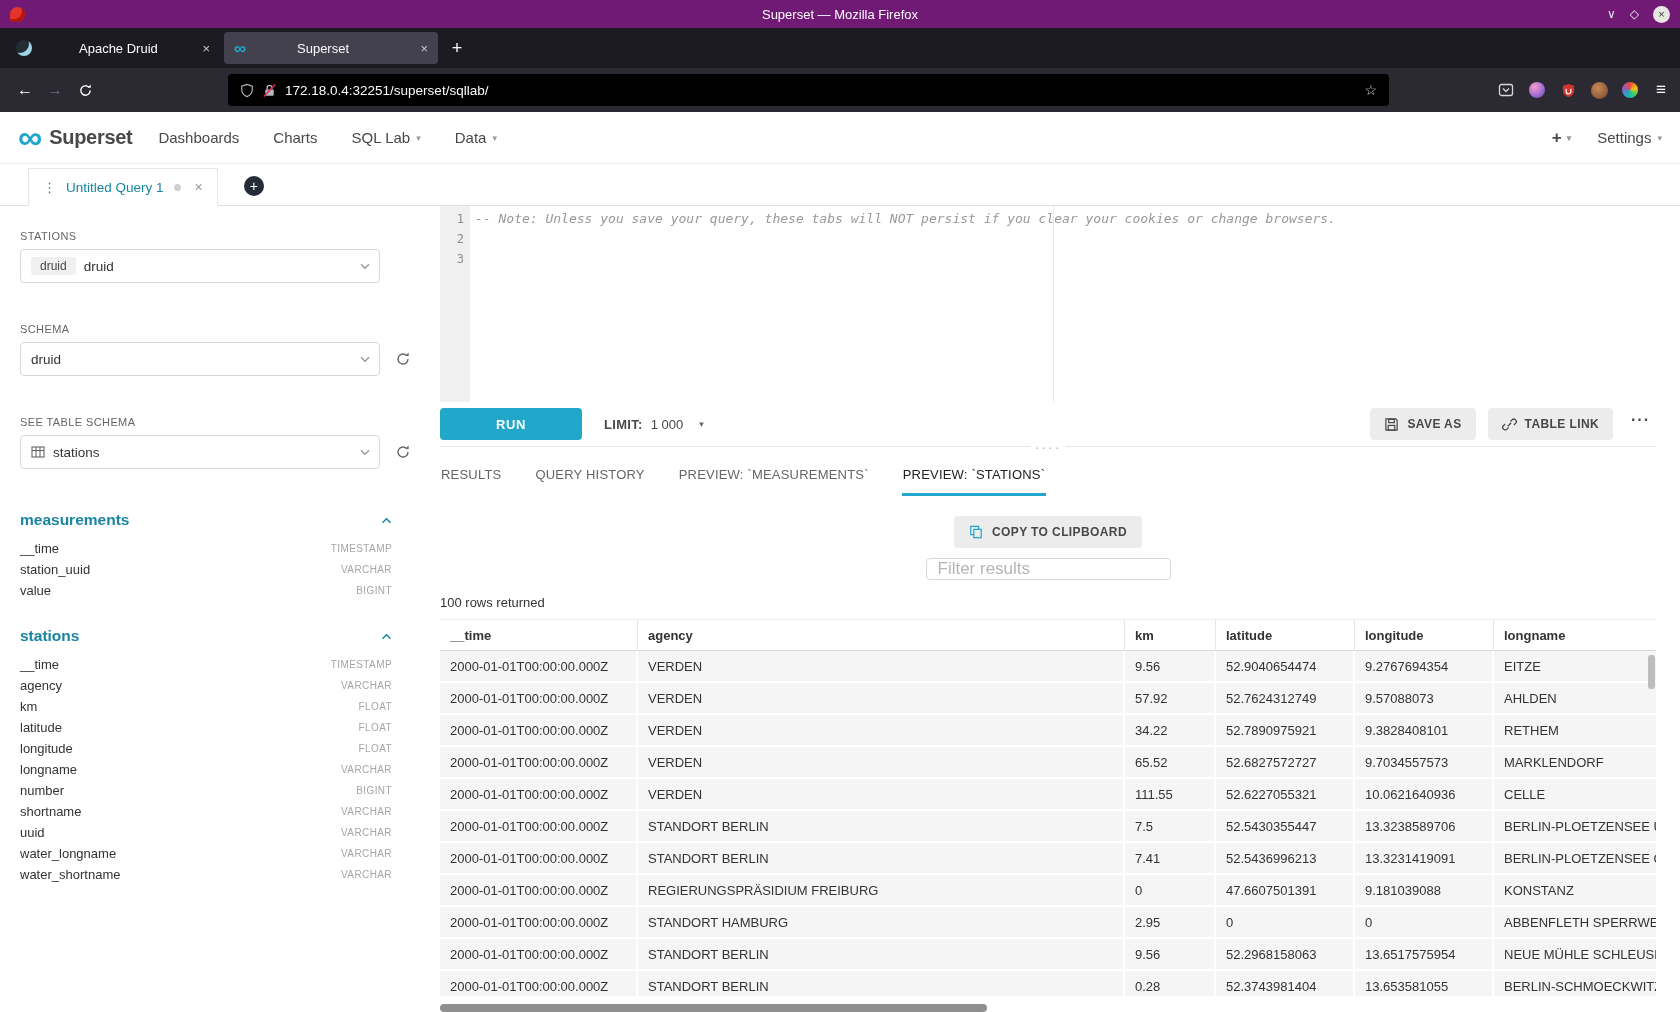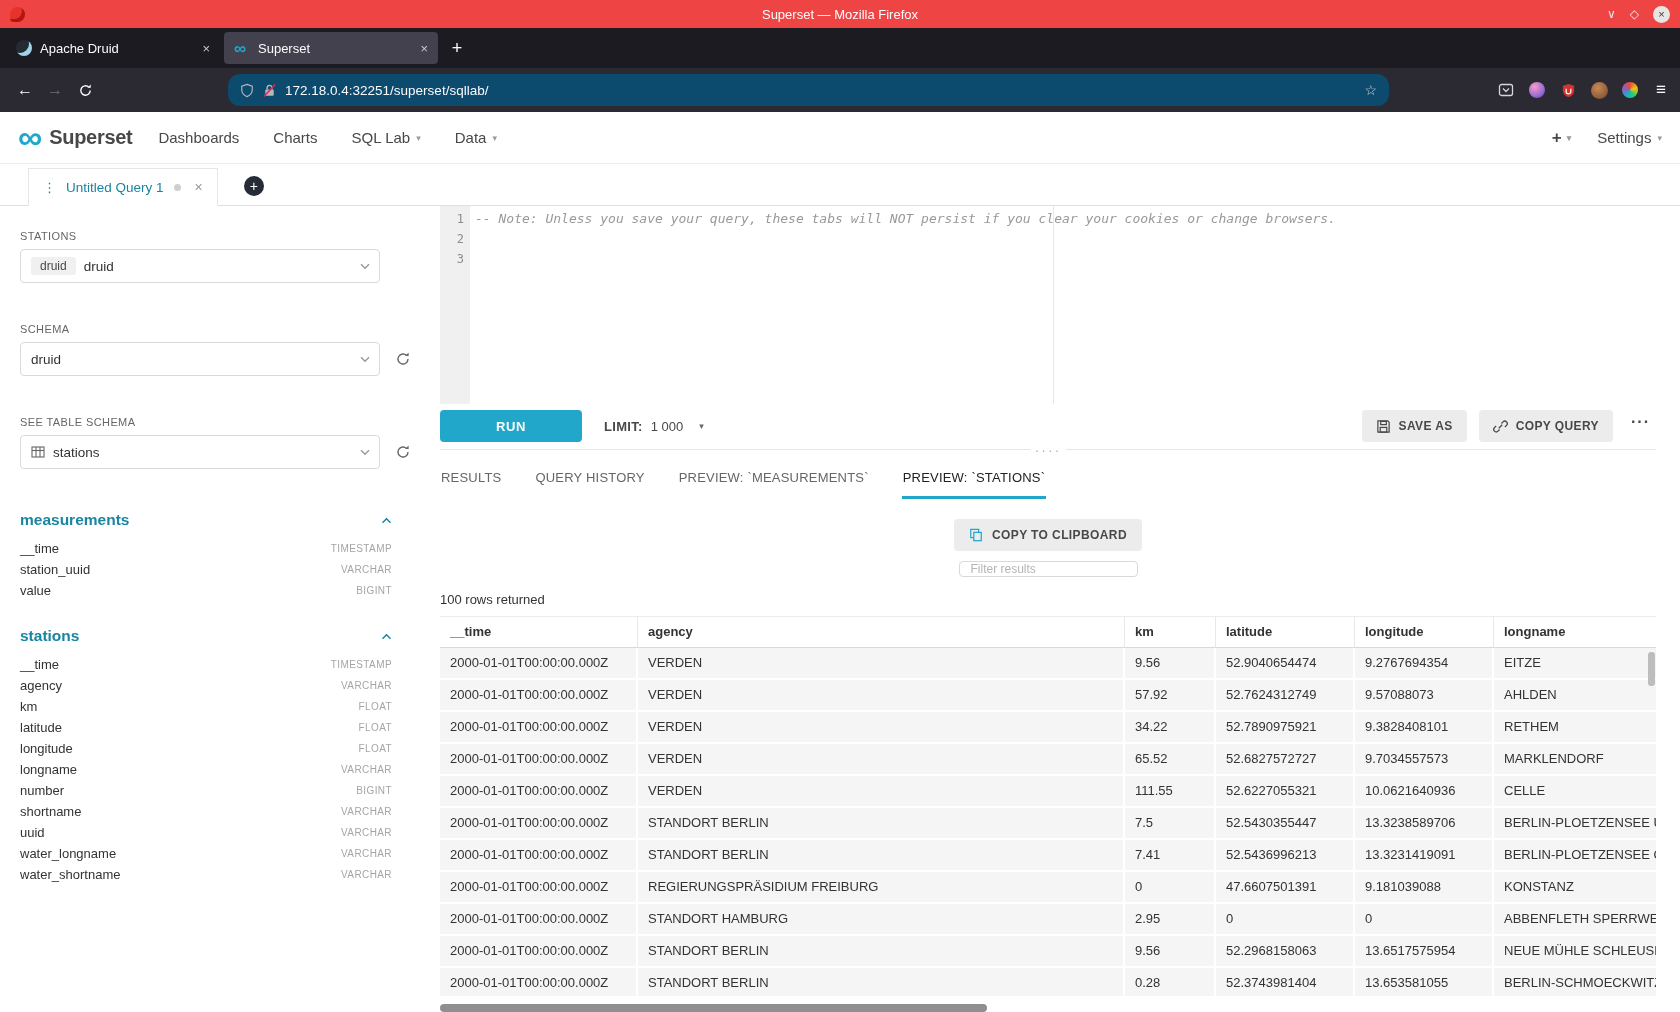--- a/index.html
+++ b/index.html
@@ -1,42 +1,42 @@
 <!DOCTYPE html>
 <html><head>
 <meta charset="utf-8">
 <style>
   * { box-sizing: border-box; margin: 0; padding: 0; }
   html,body { background:#1c1b22; }
   body { font-family: "Liberation Sans", sans-serif; }
   #app { width:1680px; height:1012px; display:flex; flex-direction:column; background:#fff; overflow:hidden; position:relative; }
 
   
-  .titlebar { flex:0 0 28px; background:#ef4444; color:#fbfbfe; display:flex; align-items:center; position:relative; padding:0 10px; }
+  .titlebar { flex:0 0 28px; background:#701a75; color:#fbfbfe; display:flex; align-items:center; position:relative; padding:0 10px; }
   .fx-badge { width:15px; height:15px; border-radius:50% 50% 50% 4px; background:#e5342c; box-shadow:inset -3px -3px 0 0 #b3150f; }
   .titlebar-title { position:absolute; left:0; right:0; text-align:center; font-size:13px; color:#fbfbfe; }
   .win-controls { margin-left:auto; display:flex; align-items:center; gap:14px; z-index:2; }
   .wc { font-size:12px; color:#e6e6ec; cursor:default; line-height:1; }
   .wc-close { width:17px; height:17px; border-radius:50%; background:#e8e6e3; color:#3b3b3b; display:flex; align-items:center; justify-content:center; font-size:11px; }
 
   
   .tabbar { flex:0 0 40px; background:#1c1b22; display:flex; align-items:center; padding:4px 6px; gap:4px; }
   .btab { height:32px; width:214px; border-radius:4px; display:flex; align-items:center; padding:0 10px; gap:8px; color:#fbfbfe; font-size:13px; }
   .btab.active { background:#42414d; }
-  .btab-label { flex:1; white-space:nowrap; overflow:hidden; }
+  .btab-label { flex:1; white-space:nowrap; overflow:hidden;margin-left:39px; }
   .btab-close { color:#c9c9d2; font-size:13px; }
   .favicon-druid { width:16px; height:16px; border-radius:50%; background:#232b33; box-shadow:inset -4px -4px 0 -1px #9fd3e6; flex:0 0 16px; }
   .favicon-superset { color:#20a7c9; font-size:17px; font-weight:bold; line-height:1; flex:0 0 16px; }
   .newtab-btn { width:30px; height:30px; display:flex; align-items:center; justify-content:center; color:#fbfbfe; font-size:18px; border-radius:4px; }
 
   
   .url-row { flex:0 0 44px; background:#2b2a33; display:flex; align-items:center; padding:0 10px; }
   .navbtn { width:30px; height:30px; display:flex; align-items:center; justify-content:center; color:#fbfbfe; font-size:16px; border-radius:4px; }
   .navbtn.dim { color:#6c6b77; }
-  .urlfield { flex:1; height:32px; margin-left:128px; background:#0c4a6e; border-radius:12px; display:flex; align-items:center; padding:0 12px; gap:8px; color:#fbfbfe; min-width:0; }
+  .urlfield { flex:1; height:32px; margin-left:128px; background:#000000; border-radius:4px; display:flex; align-items:center; padding:0 12px; gap:8px; color:#fbfbfe; min-width:0; }
   .url-text { flex:1; font-size:13.5px; color:#fbfbfe; white-space:nowrap; overflow:hidden; }
   .lockwrap { position:relative; width:15px; height:15px; flex:0 0 15px; }
   .star { font-size:14px; color:#d6d6dd; }
   .toolbar-icons { display:flex; align-items:center; gap:13px; margin-left:108px; }
   .ticon { width:18px; height:18px; display:flex; align-items:center; justify-content:center; }
   .circle-avatar { width:16px; height:16px; border-radius:50%; background:radial-gradient(circle at 35% 30%, #f89bc5, #9b6bd6 60%, #4a3f8f); }
   .circle-brown { width:17px; height:17px; border-radius:50%; background:radial-gradient(circle at 40% 35%, #c98a54, #8d5a3b 70%, #5f3a22); }
   .pinwheel { width:16px; height:16px; border-radius:50%; background:conic-gradient(#e74c3c,#f1c40f,#2ecc71,#20a7c9,#9b59b6,#e74c3c); }
   .hamburger { color:#fbfbfe; font-size:17px; }
 
@@ -109,21 +109,21 @@
   .resize-grip { position:absolute; bottom:-7px; left:50%; transform:translateX(-50%); color:#b5b5b5; font-size:14px; letter-spacing:2px; background:#fff; padding:0 4px; line-height:12px; }
 
   
   .rtabs { margin:14px 0 0 10px; display:flex; gap:32px; }
   .rtab { font-size:13px; color:#666; letter-spacing:0.2px; padding:6px 1px 11px; }
   .rtab.active { color:#222; border-bottom:3px solid #20a7c9; }
 
   
   .res-toolbar { margin:20px 0 0 10px; display:flex; align-items:center; gap:10px;flex-direction:column; }
   .btn-copy { height:32px; display:flex; align-items:center; gap:9px; background:#ececec; border:none; border-radius:4px; padding:0 15px; font-family:inherit; font-size:12px; font-weight:bold; color:#484848; letter-spacing:0.4px; }
-  .filter-input { flex:1; height:32px; border:1px solid #d9d9d9; border-radius:4px; padding:0 11px; font-family:inherit; font-size:12px; color:#333; outline:none; }
+  .filter-input { flex:1; height:32px; border:1px solid #d9d9d9; border-radius:4px; padding:0 11px; font-family:inherit; font-size:17px; color:#333; outline:none; }
   .filter-input::placeholder { color:#b5b5b5; }
 
   .rows-returned { margin:15px 0 9px 10px; font-size:13px; color:#333; }
 
   
   .table-wrap { margin-left:10px; position:relative; overflow:hidden; }
   table.res-table { border-collapse:separate; border-spacing:0; table-layout:fixed; width:1234px; }
   .res-table th { text-align:left; font-size:13px; font-weight:bold; color:#333; background:#fff; padding:0 10px; height:32px; border-top:1px solid #ececec; border-bottom:1px solid #d9d9d9; border-right:1px solid #e8e8e8; white-space:nowrap; overflow:hidden; }
   .res-table td { font-size:13px; color:#333; background:#f5f5f5; padding:0 10px; height:32px; border-bottom:2px solid #fff; border-right:2px solid #fff; white-space:nowrap; overflow:hidden; }
   .vscroll-thumb { position:absolute; right:1px; top:36px; width:7px; height:34px; border-radius:3px; background:#bdbdbd; }
@@ -425,21 +425,21 @@
                 <rect x="4.5" y="9" width="7" height="5" fill="none" stroke="#484848" stroke-width="1.3"></rect>
               </svg>
             <span>SAVE AS</span>
           </button>
           <button class="btn-sec">
             <svg width="15" height="15" viewBox="0 0 16 16">
                 <path d="M6.2 9.8l3.6-3.6" stroke="#484848" stroke-width="1.4"></path>
                 <path d="M7 11.2l-1.7 1.7a2.6 2.6 0 0 1-3.7-3.7L3.3 7.5" fill="none" stroke="#484848" stroke-width="1.4"></path>
                 <path d="M9 4.8l1.7-1.7a2.6 2.6 0 0 1 3.7 3.7L12.7 8.5" fill="none" stroke="#484848" stroke-width="1.4"></path>
               </svg>
-            <span>COPY QUERY</span>
+            <span>TABLE LINK</span>
           </button>
           <button class="btn-more">···</button>
         </div>
         <span class="resize-grip">····</span>
       </div>
 
       <div class="rtabs">
         <span class="rtab">RESULTS</span>
         <span class="rtab">QUERY HISTORY</span>
         <span class="rtab">PREVIEW: `MEASUREMENTS`</span>

